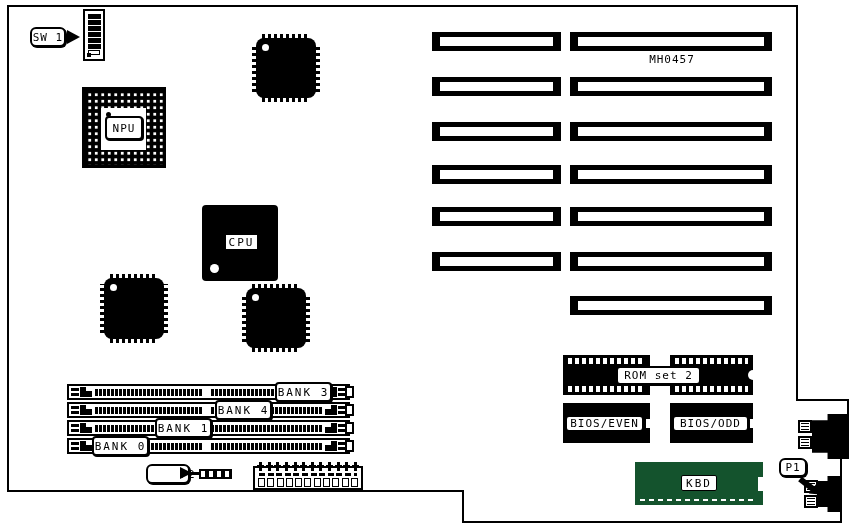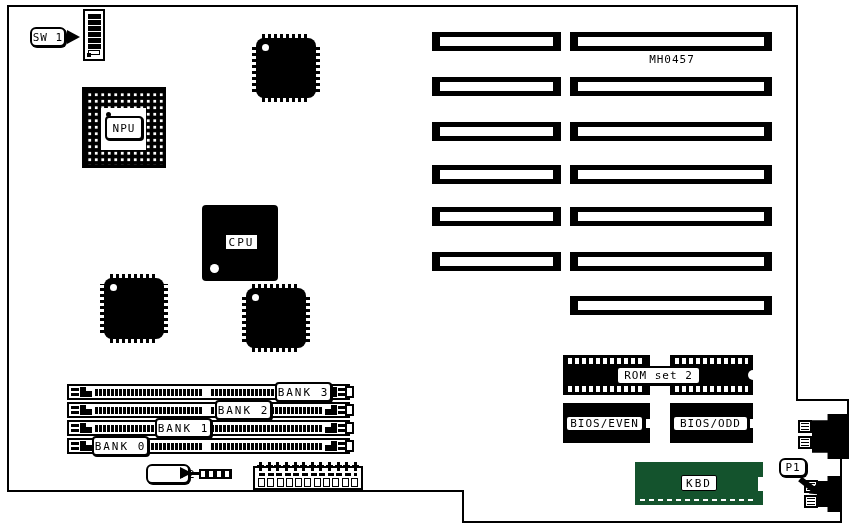--- a/index.html
+++ b/index.html
@@ -238,21 +238,21 @@
   <div class="simm" style="top:438px;">
     <span class="ticks"></span>
       <span class="clip"></span>
       <span class="bar"></span>
       <span class="gap"></span>
     <span class="clip r"></span>
       <span class="ticks r"></span>
       <i class="endcap"></i>
   </div>
   <div class="chiplabel banklabel" style="left:275px;top:382px;">BANK 3</div>
-  <div class="chiplabel banklabel" style="left:215px;top:400px;">BANK 2</div>
+  <div class="chiplabel banklabel" style="left:215px;top:400px;">BANK 4</div>
   <div class="chiplabel banklabel" style="left:155px;top:418px;">BANK 1</div>
   <div class="chiplabel banklabel" style="left:92px;top:436px;">BANK 0</div>
 
   <div class="abs callout" style="left:146px;top:464px;width:34px;height:20px;padding-left:40px;">
     <span>P2</span>
   </div>
   <div class="abs tri-r" style="left:180px;top:467px;border-left-width:12px;border-top-width:6px;border-bottom-width:6px;"></div>
   <div class="abs" style="left:191px;top:472px;width:8px;height:3px;background:#000;"></div>
   <div class="abs hdr" style="left:199px;top:469px;width:33px;height:10px;"></div>
 

